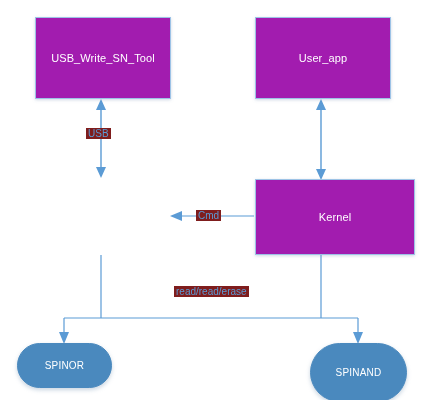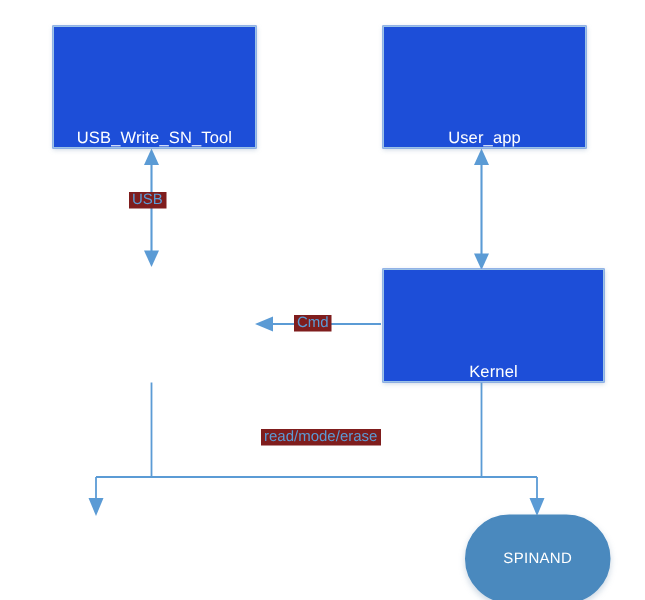--- a/index.html
+++ b/index.html
@@ -29,26 +29,25 @@
     position: absolute;
     box-sizing: border-box;
     display: flex;
     align-items: center;
     justify-content: center;
     color: #ffffff;
     text-align: center;
     z-index: 2;
   }
   .node-rect {
-    background: #1d4ed8;
+    background: #a21caf;
     border: 1px solid #9dc3e6;
     box-shadow: 0 1px 3px rgba(120,150,180,0.35);
     font-size: 11px;
     letter-spacing: 0.1px;
-    align-items: flex-end;
   }
   .node-pill {
     background: #4a89be;
     border: 1px solid #4a89be;
     border-radius: 999px;
     box-shadow: 0 2px 4px rgba(120,150,180,0.40);
     font-size: 10px;
     letter-spacing: 0.2px;
   }
   .node-label {
@@ -113,28 +112,31 @@
 
   <div class="node node-rect" style="left:35px; top:17px; width:136px; height:82px;">
     <span class="node-label">USB_Write_SN_Tool</span>
   </div>
 
   <div class="node node-rect" style="left:255px; top:17px; width:136px; height:82px;">
     <span class="node-label">User_app</span>
   </div>
 
 
-  <div class="node node-rect" style="left:255px; top:179px; width:148px; height:76px;">
+  <div class="node node-rect" style="left:255px; top:179px; width:160px; height:76px;">
     <span class="node-label">Kernel</span>
   </div>
 
+  <div class="node node-pill" style="left:17px; top:343px; width:95px; height:45px;">
+    <span class="node-label">SPINOR</span>
+  </div>
 
   <div class="node node-pill" style="left:310px; top:343px; width:97px; height:59px;">
     <span class="node-label">SPINAND</span>
   </div>
 
   <div class="edge-label" style="left:86px; top:128px;">USB</div>
 
   <div class="edge-label" style="left:196px; top:210px;">Cmd</div>
 
-  <div class="edge-label" style="left:174px; top:286px;">read/mode/erase</div>
+  <div class="edge-label" style="left:174px; top:286px;">read/read/erase</div>
 
 </div>
 
 </body></html>

